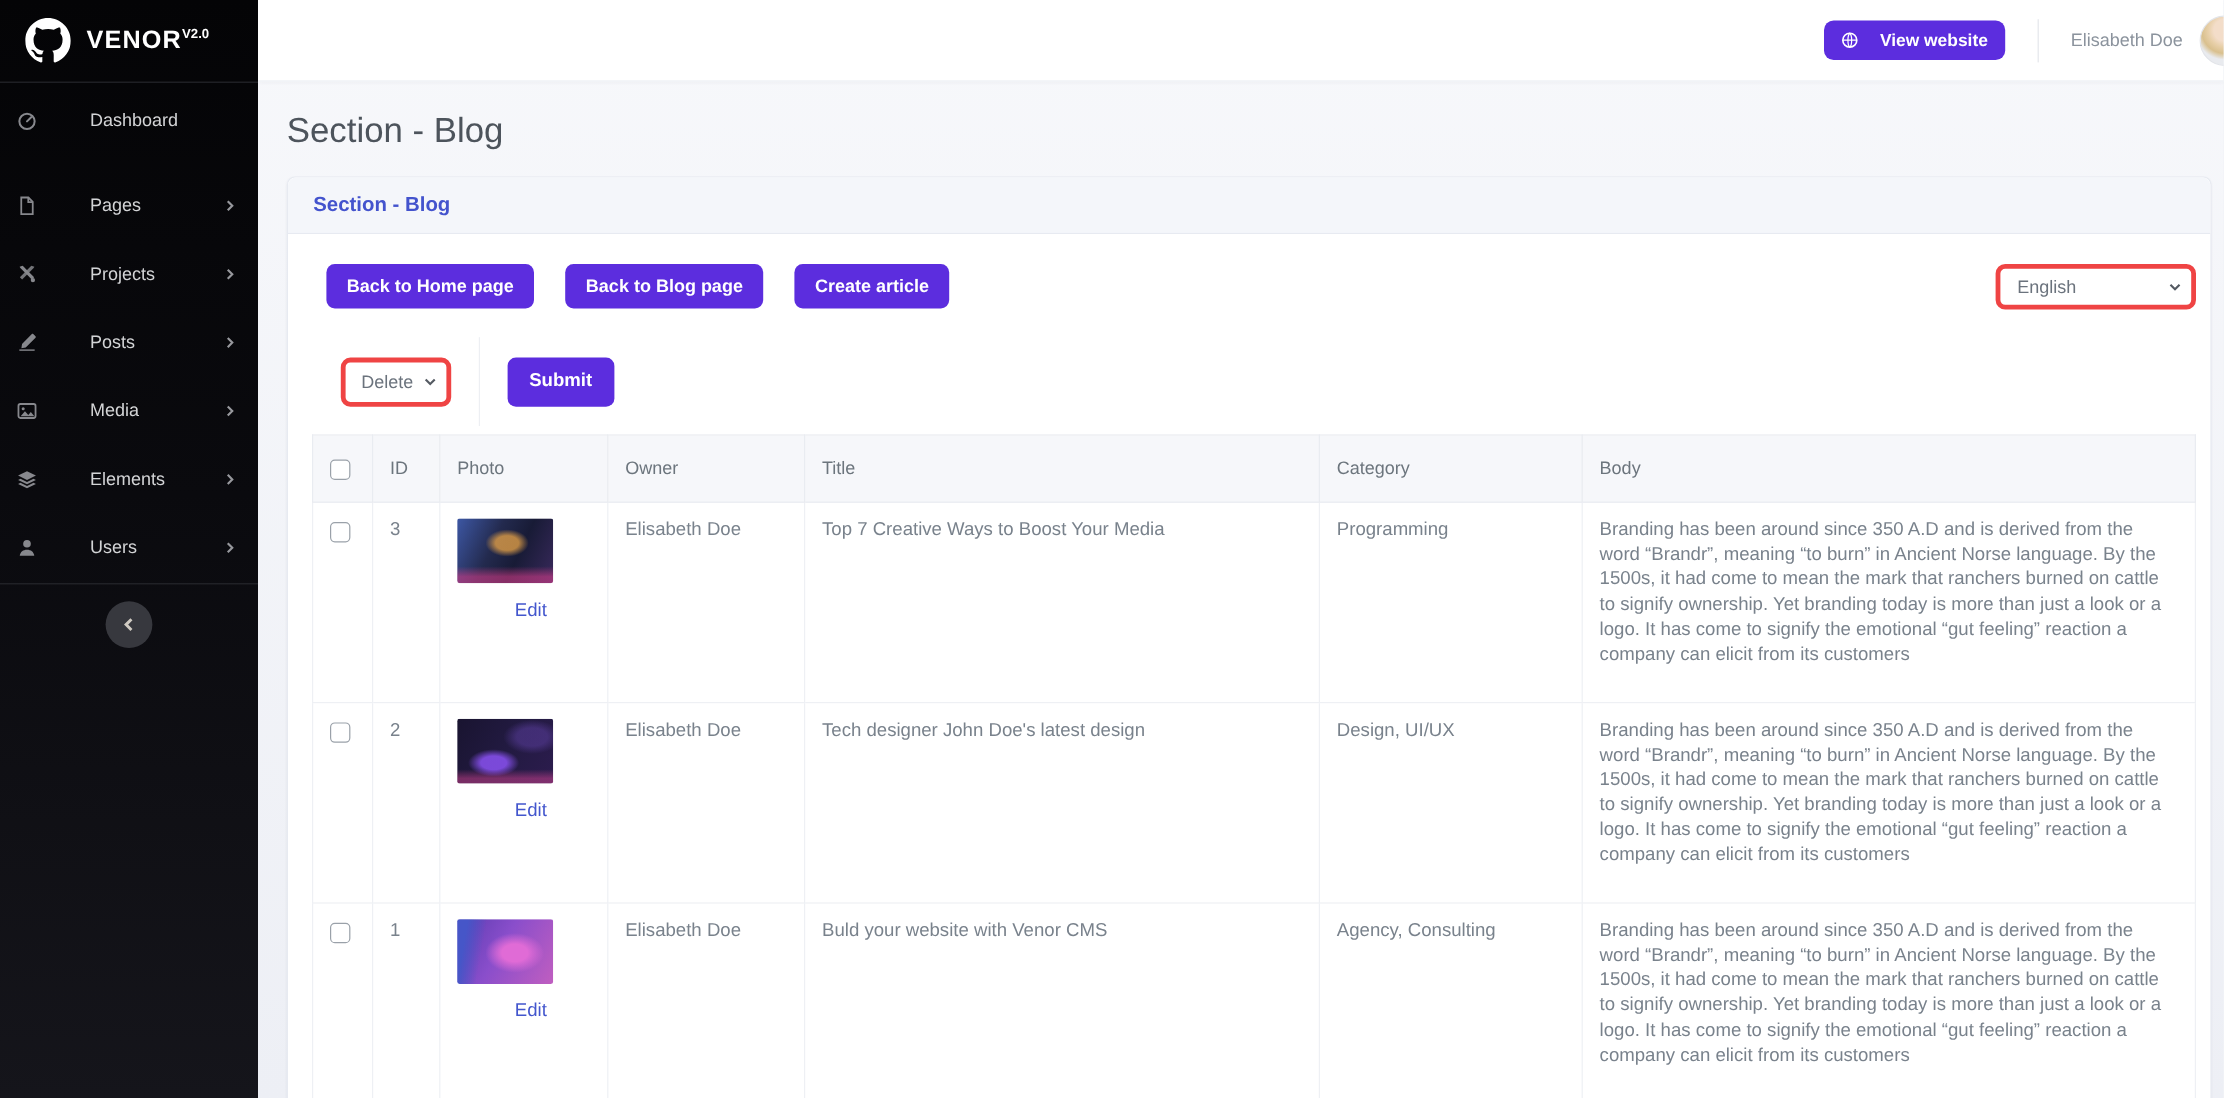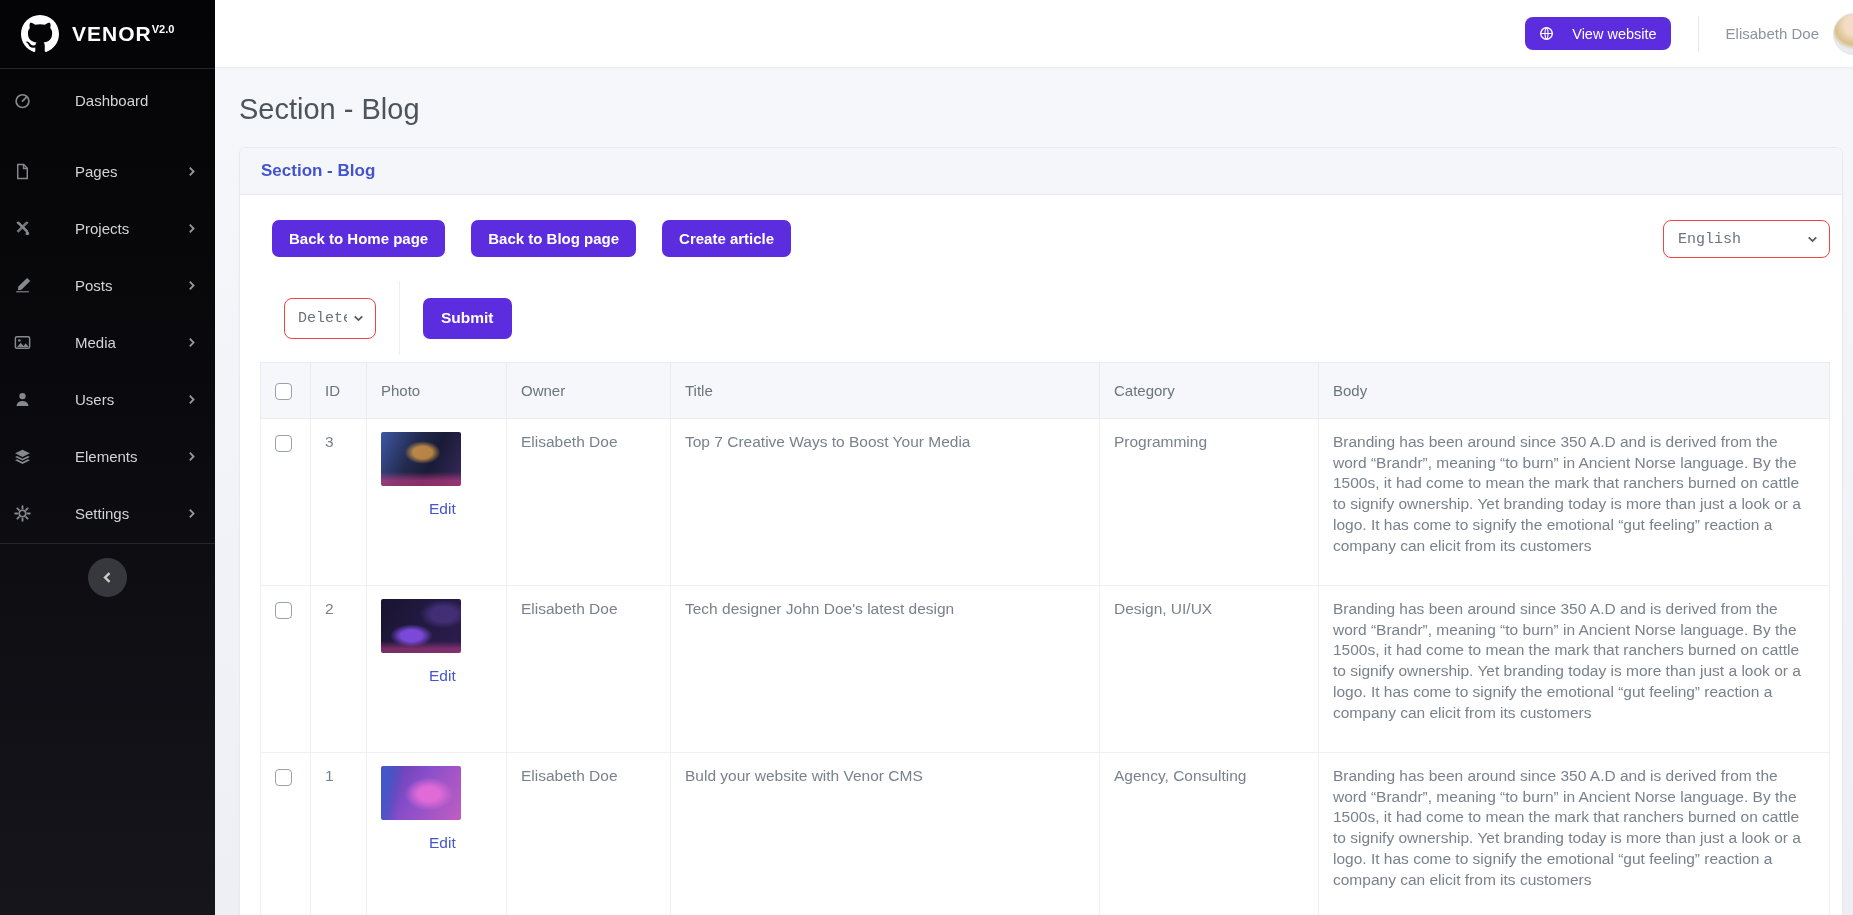--- a/index.html
+++ b/index.html
@@ -31,21 +31,21 @@
     background:#37383e; border:none; color:#cfcac2; display:flex; align-items:center;
     justify-content:center; cursor:pointer; }
   .collapse-btn svg { width:13px; height:13px; }
 
   
   .main { flex:1; display:flex; flex-direction:column; height:100%;
     background:linear-gradient(180deg,#f7f8fb 0%, #edeff5 100%); }
   .topbar { height:68px; min-height:68px; background:#ffffff; display:flex; align-items:center;
     justify-content:flex-end; border-bottom:1px solid #eceef3; box-shadow:0 1px 3px rgba(40,50,80,.04); }
   .view-website { display:flex; align-items:center; gap:18px; background:#5c2dde; color:#fff;
-    font-family:"Liberation Sans",sans-serif; font-size:14.5px; font-weight:400; border:none;
+    font-family:"Liberation Sans",sans-serif; font-size:14.5px; font-weight:700; border:none;
     border-radius:8px; height:33px; padding:0 14px; cursor:pointer;text-align:center; }
   .view-website svg { width:15px; height:15px; }
   .topbar-vdivider { width:1px; height:36px; background:#e4e7ec; margin:0 27px; }
   .username { color:#8b939d; font-size:15px; }
   .avatar { width:42px; height:42px; border-radius:50%; margin-left:14px; margin-right:-22px;
     background:radial-gradient(circle at 50% 28%, #f3ddc9 0 26%, #e7cfa8 40%, #d9c08e 55%, #e9ebef 70%);
     border:1px solid #e2e4e9; }
 
   .content { flex:1; padding:22px 10px 0 24px; }
   .page-title { color:#4d545c; font-size:29px; font-weight:500; margin:3px 0 21px 0; }
@@ -56,21 +56,21 @@
     padding:13px 21px; }
   .card-header a { color:#4353cd; font-size:17px; font-weight:700; text-decoration:none; cursor:pointer; }
   .card-body { padding:25px 12px 0 20px; }
 
   .actions-row { display:flex; align-items:flex-start; justify-content:space-between; margin-left:12px; }
   .btn-row { display:flex; gap:26px; }
   .btn { background:#5c2dde; color:#fff; border:none; border-radius:7px; height:37px;
     padding:0 17px; font-family:"Liberation Sans",sans-serif; font-size:15px; font-weight:700; cursor:pointer; }
   .select-wrap { position:relative; display:inline-block; }
   .select-wrap select { appearance:none; -webkit-appearance:none; background:#fff; color:#6b737d;
-    border:1px solid #ef4444; border-radius:8px; font-family:Liberation Mono, monospace;
+    border:4px solid #ef4444; border-radius:8px; font-family:Liberation Sans, sans-serif;
     font-size:15px; cursor:pointer; }
   .select-wrap .sel-chevron { position:absolute; right:12px; top:50%; transform:translateY(-50%);
     color:#555b63; pointer-events:none; display:flex; }
   .select-wrap .sel-chevron svg { width:11px; height:11px; }
   .lang-select select { width:167px; height:38px; padding:0 30px 0 14px; }
   .bulk-row { display:flex; align-items:center; height:74px; margin-left:24px; margin-top:23px; }
   .bulk-select select { width:92px; height:41px; padding:0 28px 0 13px; }
   .bulk-vdivider { width:1px; height:74px; background:#edeff3; margin:0 23px; }
   .submit-btn { height:41px; border-radius:7px; padding:0 18px; font-size:15.5px; }
 
@@ -193,64 +193,48 @@
         <span class="nav-chevron">
             <svg viewBox="0 0 16 16" fill="none" stroke="currentColor" stroke-width="2.6">
               <path d="M5.5 2.5L11 8l-5.5 5.5"></path>
             </svg>
           </span>
       </div>
 
       <div class="nav-item">
         <span class="nav-icon">
           <svg viewBox="0 0 16 16" fill="currentColor">
-              <circle cx="8" cy="4.8" r="3"></circle>
-              <path d="M2.3 14.2c.5-3.1 2.6-4.7 5.7-4.7s5.2 1.6 5.7 4.7z"></path>
-            </svg>
-        </span>
-        <span class="nav-label">Users</span>
-        <span class="nav-chevron">
-            <svg viewBox="0 0 16 16" fill="none" stroke="currentColor" stroke-width="2.6">
-              <path d="M5.5 2.5L11 8l-5.5 5.5"></path>
-            </svg>
-          </span>
-      </div>
-
-      <div class="nav-item">
-        <span class="nav-icon">
-          <svg viewBox="0 0 16 16" fill="currentColor">
               <path d="M8 1.6l7 3.4-7 3.4-7-3.4z"></path>
               <path d="M2.9 7.5L8 10l5.1-2.5L15 8.4 8 11.8 1 8.4z"></path>
               <path d="M2.9 10.7L8 13.2l5.1-2.5 1.9.9L8 15 1 11.6z"></path>
             </svg>
         </span>
         <span class="nav-label">Elements</span>
         <span class="nav-chevron">
             <svg viewBox="0 0 16 16" fill="none" stroke="currentColor" stroke-width="2.6">
               <path d="M5.5 2.5L11 8l-5.5 5.5"></path>
             </svg>
           </span>
       </div>
 
       <div class="nav-item">
         <span class="nav-icon">
-          <svg viewBox="0 0 16 16" fill="none" stroke="currentColor">
-              <circle cx="8" cy="8" r="3.1" stroke-width="1.5"></circle>
-              <g stroke-width="1.8" stroke-linecap="round">
-                <path d="M8 1.2v2M8 12.8v2M1.2 8h2M12.8 8h2M3.2 3.2l1.4 1.4M11.4 11.4l1.4 1.4M12.8 3.2l-1.4 1.4M4.6 11.4l-1.4 1.4"></path>
-              </g>
-            </svg>
-        </span>
-        <span class="nav-label">Settings</span>
-        <span class="nav-chevron">
-            <svg viewBox="0 0 16 16" fill="none" stroke="currentColor" stroke-width="2.6">
-              <path d="M5.5 2.5L11 8l-5.5 5.5"></path>
-            </svg>
-          </span>
-      </div>
+          <svg viewBox="0 0 16 16" fill="currentColor">
+              <circle cx="8" cy="4.8" r="3"></circle>
+              <path d="M2.3 14.2c.5-3.1 2.6-4.7 5.7-4.7s5.2 1.6 5.7 4.7z"></path>
+            </svg>
+        </span>
+        <span class="nav-label">Users</span>
+        <span class="nav-chevron">
+            <svg viewBox="0 0 16 16" fill="none" stroke="currentColor" stroke-width="2.6">
+              <path d="M5.5 2.5L11 8l-5.5 5.5"></path>
+            </svg>
+          </span>
+      </div>
+
     </nav>
 
     <div class="side-divider" style="margin-top:1px"></div>
     <div class="collapse-wrap">
       <button class="collapse-btn">
         <svg viewBox="0 0 16 16" fill="none" stroke="currentColor" stroke-width="3">
             <path d="M10.5 2.5L5 8l5.5 5.5"></path>
           </svg>
       </button>
     </div>

